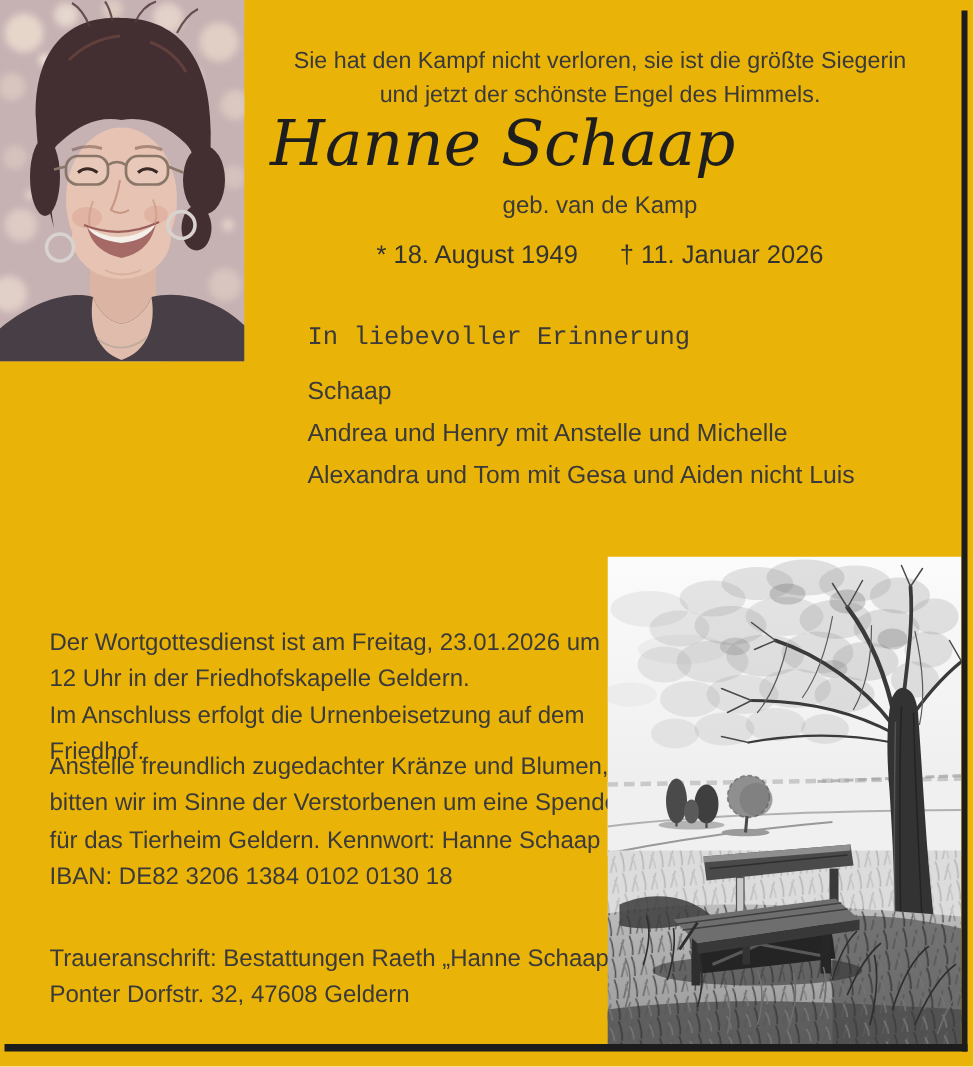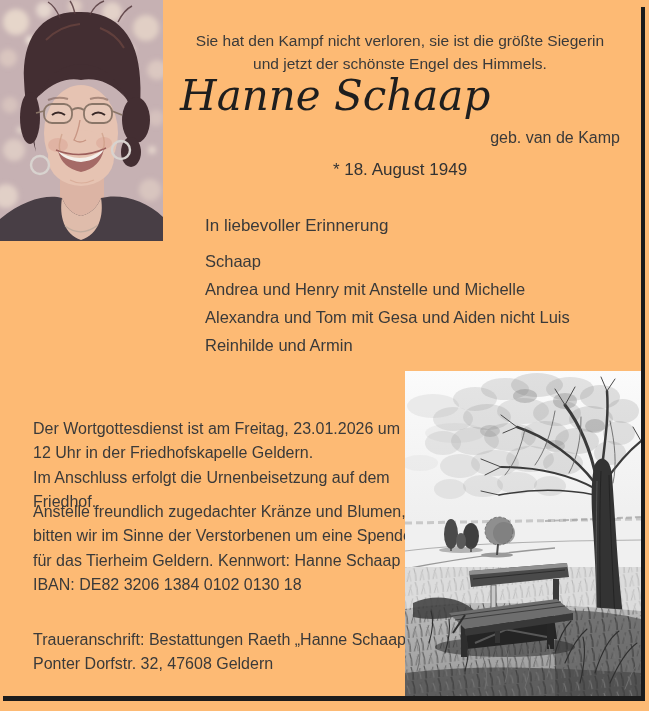--- a/index.html
+++ b/index.html
@@ -1,30 +1,30 @@
 <!DOCTYPE html>
 <html><head>
 <meta charset="utf-8">
 <style>
   html,body { margin:0; padding:0; background:#ffffff; }
   .page {
-    position:relative; width:649px; height:711px; background:#fdba74;
+    position:relative; width:649px; height:711px; background:#eab308;
     font-family:"Liberation Sans", sans-serif; color:#3a3a3a; overflow:hidden;
   }
   .abs { position:absolute; }
   .pre { white-space:pre-line; }
   .photo   { left:0; top:0; width:163px; height:241px; }
   .photo svg, .artwork svg { display:block; width:100%; height:100%; }
   .quote   { left:180px; top:29px;  width:440px; text-align:center; font-size:15.5px; line-height:23px; }
   .name    { left:180px; top:70px;  width:440px; text-align:left;
              font-family:"DejaVu Serif", serif; font-style:italic;
              font-size:42px; line-height:52px; color:#1e1e1e; }
-  .maiden  { left:180px; top:129px; width:440px; text-align:right; font-size:16px; }
+  .maiden  { left:180px; top:129px; width:440px; text-align:center; font-size:16px; }
   .dates   { left:180px; top:160px; width:440px; display:flex; justify-content:center; gap:28px; font-size:17px; color:#333;text-align:right; }
-  .intro   { left:205px; top:216px; font-size:17px; }
+  .intro   { left:205px; top:216px; font-size:17px;font-family:Liberation Mono, monospace; }
   .mourners{ left:205px; top:247px; font-size:16.5px; line-height:28px; }
   .service { left:33px; top:417px; font-size:16px; line-height:24.3px; }
   .donation{ left:33px; top:500px; font-size:16px; line-height:24.3px; }
   .address { left:33px; top:628px; font-size:16px; line-height:24.3px; }
   .artwork { left:405px; top:371px; width:236px; height:325px; }
   .border-right  { left:641px; top:7px;  width:4px;  height:694px; background:#1c1c1c; }
   .border-bottom { left:3px;  top:696px; width:642px; height:5px;  background:#1c1c1c; }
 </style>
 </head>
 <body>
@@ -106,28 +106,28 @@
     </svg>
   </div>
 
   <div class="abs quote pre">Sie hat den Kampf nicht verloren, sie ist die größte Siegerin
 und jetzt der schönste Engel des Himmels.</div>
 
   <div class="abs name">Hanne Schaap</div>
   <div class="abs maiden">geb. van de Kamp</div>
   <div class="abs dates">
     <span>* 18. August 1949</span>
+    <span>† 11. Januar 2026</span>
   </div>
 
   <div class="abs intro">In liebevoller Erinnerung</div>
   <div class="abs mourners">
     <div>Schaap</div>
     <div>Andrea und Henry mit Anstelle und Michelle</div>
     <div>Alexandra und Tom mit Gesa und Aiden nicht Luis</div>
-    <div>Reinhilde und Armin</div>
   </div>
 
   <div class="abs service pre">Der Wortgottesdienst ist am Freitag, 23.01.2026 um
 12 Uhr in der Friedhofskapelle Geldern.
 Im Anschluss erfolgt die Urnenbeisetzung auf dem
 Friedhof.</div>
   <div class="abs donation pre">Anstelle freundlich zugedachter Kränze und Blumen,
 bitten wir im Sinne der Verstorbenen um eine Spende
 für das Tierheim Geldern. Kennwort: Hanne Schaap
 IBAN: DE82 3206 1384 0102 0130 18</div>

